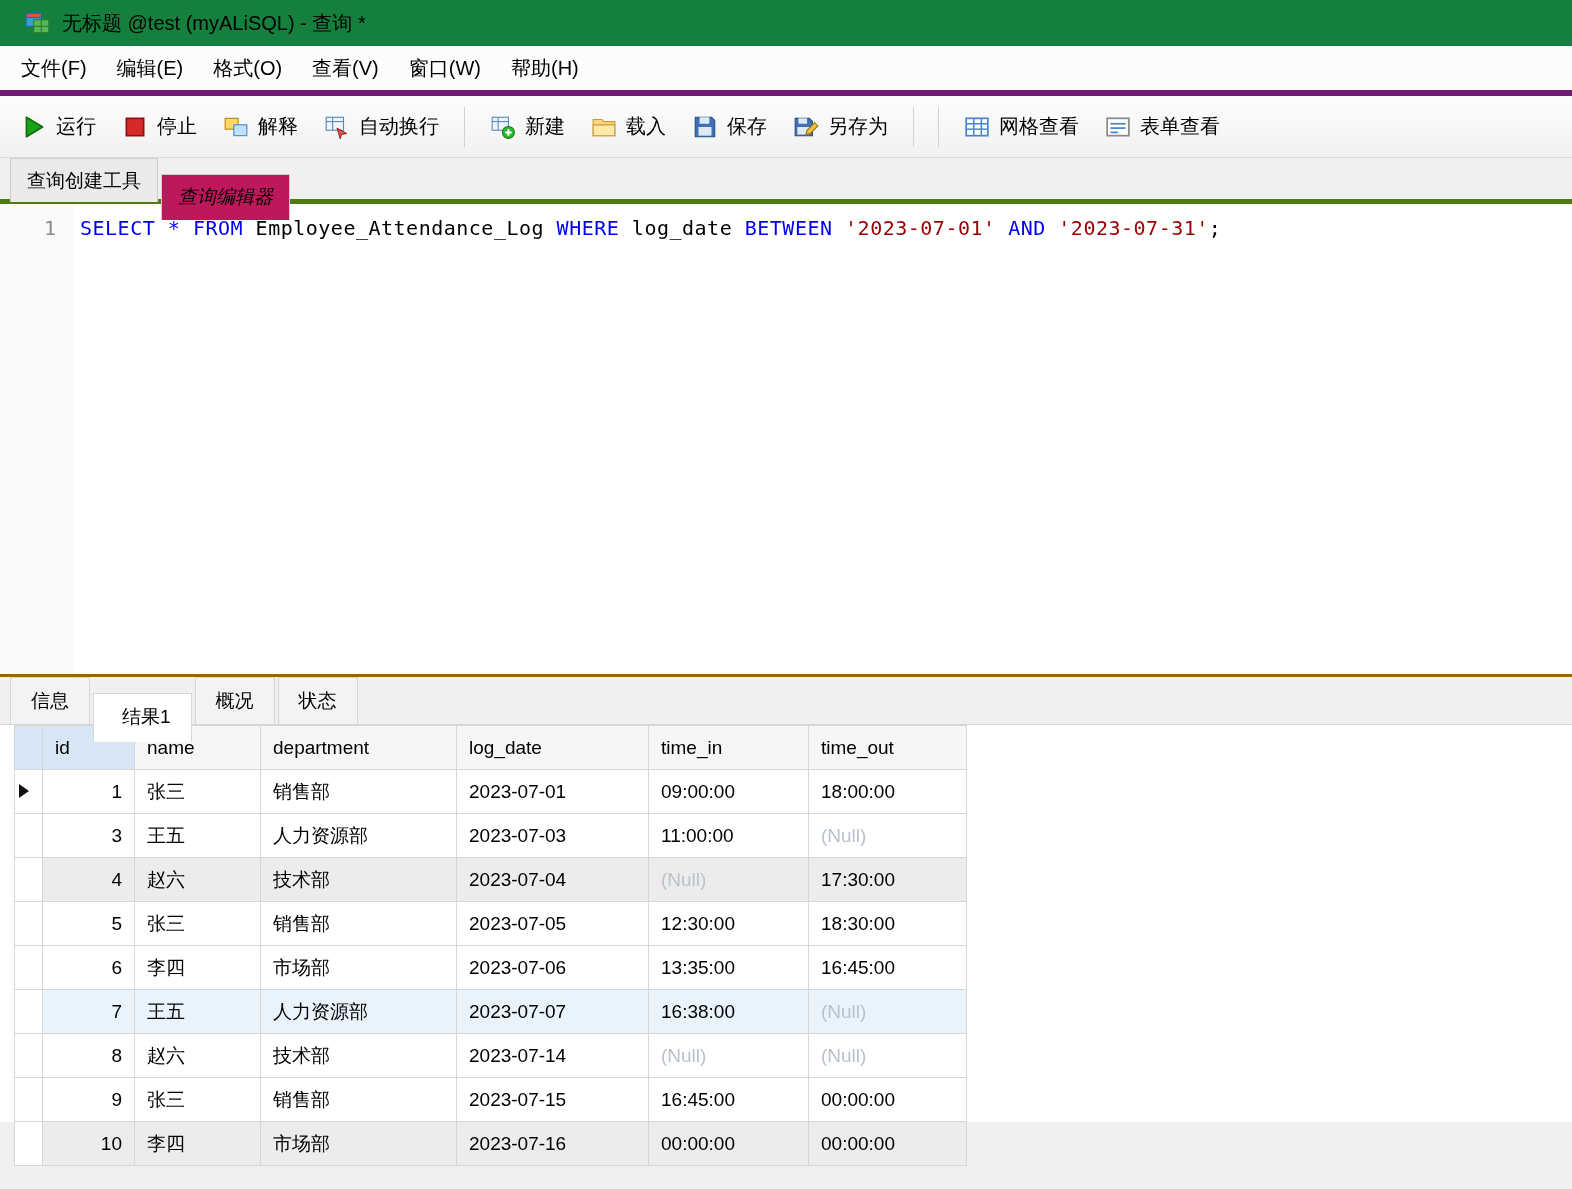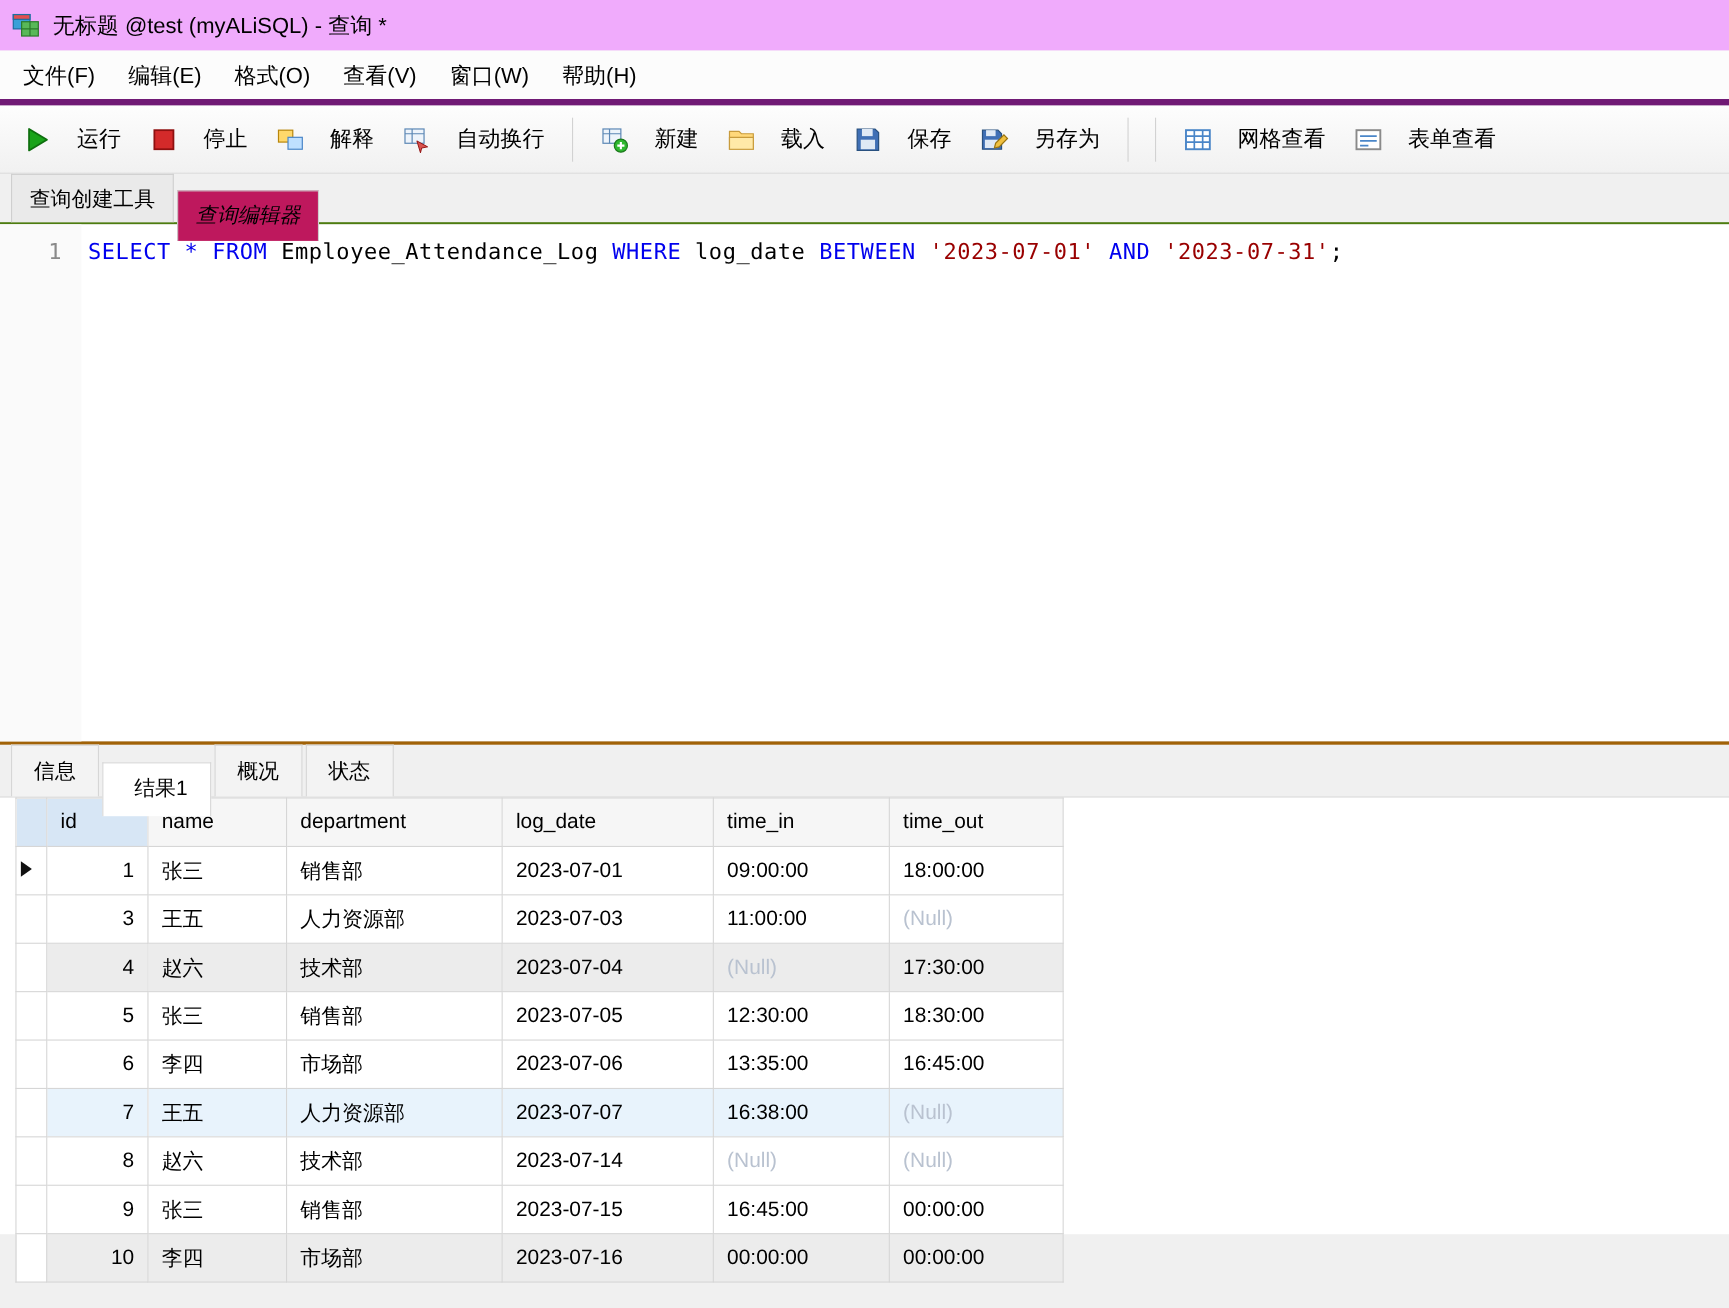--- a/index.html
+++ b/index.html
@@ -4,38 +4,38 @@
 <style>
   * { box-sizing: border-box; margin: 0; padding: 0; }
   html, body {
     width: 1572px; height: 1189px; overflow: hidden;
     background: #f0f0f0; color: #000;
     font-family: "Liberation Sans", "DejaVu Sans", sans-serif;
   }
   :root { --kw:#0000ee; --str:#990000; --nulltxt:#b9c2d0; }
 
   
-  .titlebar { height:46px; background:#f0abfc; display:flex; align-items:center; padding:0 10px; font-size:20px; }
+  .titlebar { height:46px; background:#15803d; display:flex; align-items:center; padding:0 24px; font-size:20px; }
   .titlebar .app-ico { width:28px; height:26px; margin-right:10px; display:inline-flex; }
   .titlebar .app-ico svg { width:28px; height:26px; }
 
   
   .menubar { height:50px; background:#fcfcfc; display:flex; align-items:center; font-size:20px; padding:0 6px; border-bottom:6px solid #701a75; }
   .menu-item { padding:8px 15px; cursor:default; }
 
   
   .toolbar { height:62px; display:flex; align-items:center; background:linear-gradient(#fdfdfd,#f1f1f1); border-bottom:1px solid #dadada; padding:0 8px; font-size:20px; }
   .tb-group { display:flex; align-items:center; height:100%; }
-  .tb-btn { display:flex; align-items:center; gap:23px; padding:9px 11px; margin:0 2px; border-radius:3px; cursor:default; }
+  .tb-btn { display:flex; align-items:center; gap:9px; padding:9px 11px; margin:0 2px; border-radius:3px; cursor:default; }
   .tb-btn .icon { width:26px; height:26px; display:inline-flex; }
   .tb-btn .icon svg { width:26px; height:26px; }
   .tb-sep { width:1px; height:40px; background:#d2d2d2; margin:0 12px; }
 
   
-  .qtabs { height:46px; background:#f0f0f0; display:flex; align-items:center; padding-left:10px; font-size:19px; border-bottom:2px solid #4d7c0f; }
+  .qtabs { height:46px; background:#f0f0f0; display:flex; align-items:flex-start; padding-left:10px; font-size:19px; border-bottom:5px solid #4d7c0f; }
   .qtab { padding:9px 16px 8px 16px; border:1px solid #cfcfcf; border-bottom:none; background:#eaeaea; margin-right:3px; cursor:default; }
   .qtab.active { background:#be185d; position:relative; top:16px; padding-bottom:10px;font-style:italic; }
 
   
   .editor { height:470px; background:#ffffff; display:flex; font-family:"DejaVu Sans Mono","Liberation Mono",monospace; font-size:20px; }
   .gutter { width:74px; background:#fafafa; color:#8a8a8a; text-align:right; padding:12px 18px 0 0; flex:none; }
   .code { padding:12px 0 0 6px; white-space:pre; letter-spacing:0.5px; }
   .t-kw { color:var(--kw); }
   .t-str { color:var(--str); }
   .t-plain { color:#000; }

